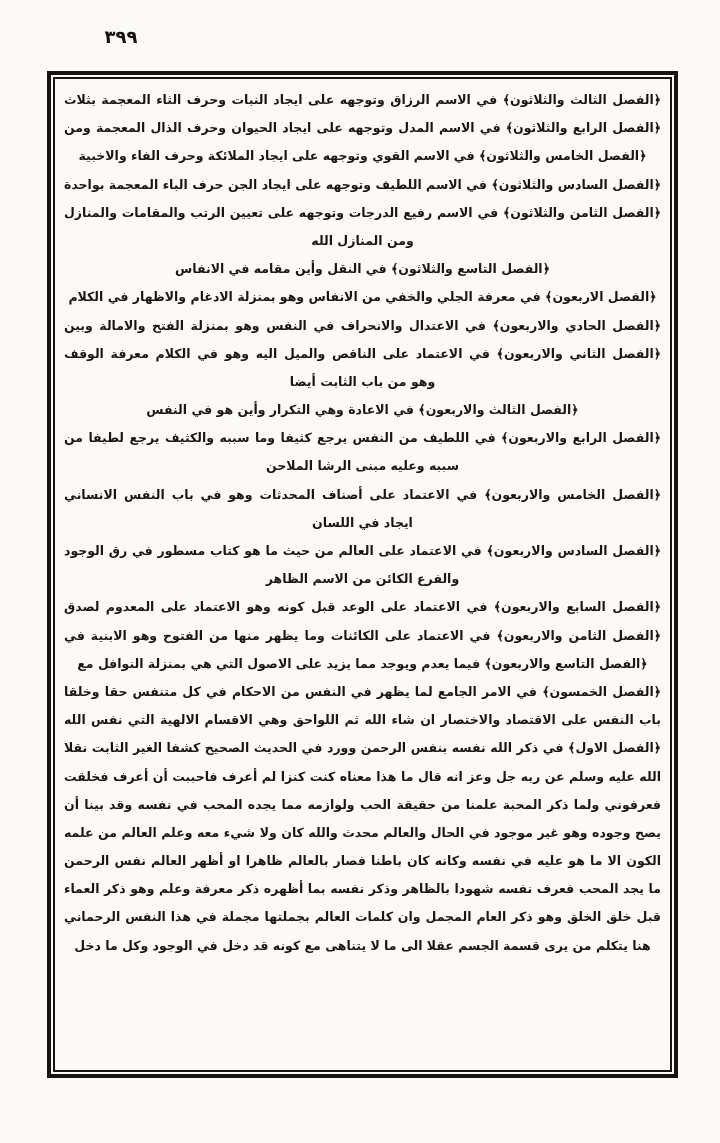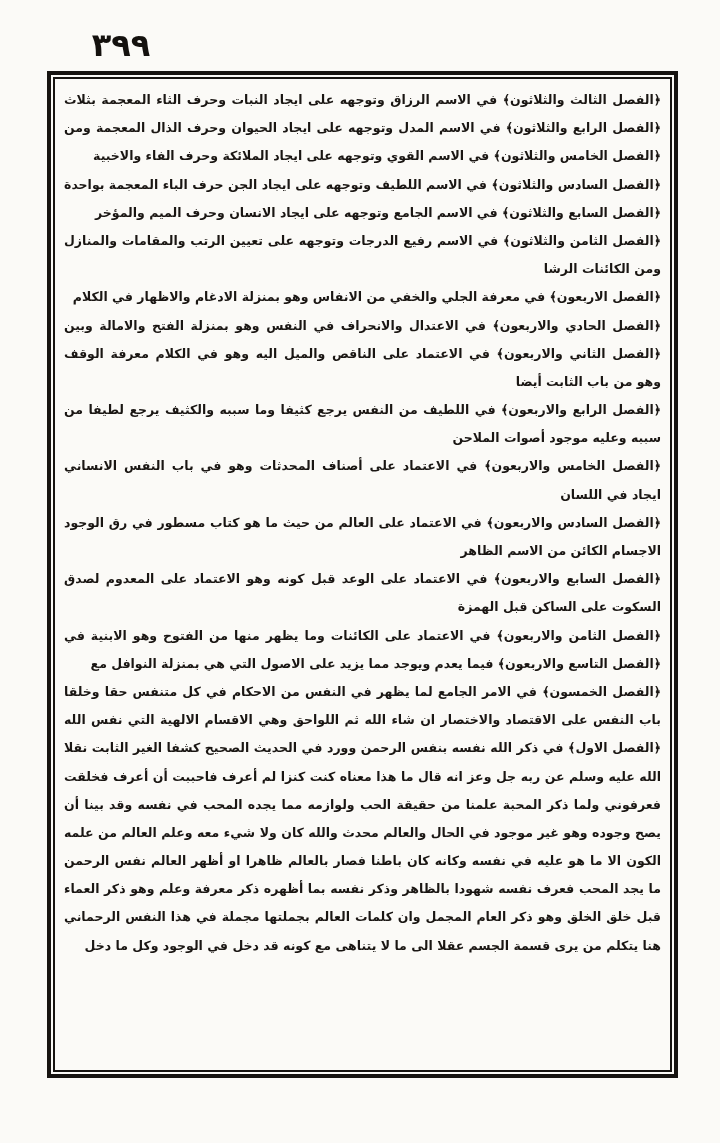--- a/index.html
+++ b/index.html
@@ -11,21 +11,21 @@
     font-family: "DejaVu Sans", sans-serif;
     color: #181512;
     overflow: hidden;
   }
   .page-number {
     position: absolute;
     top: 26px;
     left: 76px;
     width: 90px;
     text-align: center;
-    font-size: 32px;
+    font-size: 18px;
     font-weight: 700;
     letter-spacing: 1px;
     color: #14110e;
     direction: rtl;
   }
   .frame {
     position: absolute;
     left: 47px;
     top: 71px;
     width: 631px;
@@ -45,21 +45,21 @@
     direction: rtl;
     unicode-bidi: embed;
   }
   .ln {
     height: 28.2px;
     line-height: 28.2px;
     overflow: hidden;
     font-size: 12.5px;
     font-weight: 700;
     white-space: normal;
-    text-align: right;
+    text-align: center;
     color: #1a1613;
   }
   .ln.j {
     text-align: justify;
     text-align-last: justify;
   }
 </style>
 </head>
 <body>
 
@@ -67,35 +67,35 @@
 
   <div class="page-number">٣٩٩</div>
 
   <div class="frame">
     <div class="frame-inner">
       <div class="text-block">
         <div class="ln j">﴿الفصل الثالث والثلاثون﴾ في الاسم الرزاق وتوجهه على ايجاد النبات وحرف الثاء المعجمة بثلاث ومن المنازل بلع</div>
         <div class="ln j">﴿الفصل الرابع والثلاثون﴾ في الاسم المدل وتوجهه على ايجاد الحيوان وحرف الذال المعجمة ومن المنازل السعود</div>
         <div class="ln">﴿الفصل الخامس والثلاثون﴾ في الاسم القوي وتوجهه على ايجاد الملائكة وحرف الفاء والاخبية</div>
         <div class="ln j">﴿الفصل السادس والثلاثون﴾ في الاسم اللطيف وتوجهه على ايجاد الجن حرف الباء المعجمة بواحدة والفرع المقدم</div>
-        <div class="ln">﴿الفصل السابع والثلاثون﴾ في الاسم الجامع وتوجهه على ايجاد الانسان وحرف الميم والمؤخر</div>
         <div class="ln j">﴿الفصل الثامن والثلاثون﴾ في الاسم رفيع الدرجات وتوجهه على تعيين الرتب والمقامات والمنازل وحرف الواو</div>
-        <div class="ln">ومن الكائنات الرشا</div>
+        <div class="ln">ومن المنازل الله</div>
+        <div class="ln">﴿الفصل التاسع والثلاثون﴾ في النقل وأين مقامه في الانفاس</div>
         <div class="ln">﴿الفصل الاربعون﴾ في معرفة الجلي والخفي من الانفاس وهو بمنزلة الادغام والاظهار في الكلام</div>
         <div class="ln j">﴿الفصل الحادي والاربعون﴾ في الاعتدال والانحراف في النفس وهو بمنزلة الفتح والامالة وبين اللفظين</div>
         <div class="ln j">﴿الفصل الثاني والاربعون﴾ في الاعتماد على الناقص والميل اليه وهو في الكلام معرفة الوقف على هاء التأنيث</div>
         <div class="ln">وهو من باب الثابت أيضا</div>
+        <div class="ln">﴿الفصل الثالث والاربعون﴾ في الاعادة وهي التكرار وأين هو في النفس</div>
         <div class="ln j">﴿الفصل الرابع والاربعون﴾ في اللطيف من النفس يرجع كثيفا وما سببه والكثيف يرجع لطيفا من النفس وما</div>
-        <div class="ln">سببه وعليه موجود أصوات الملاحن</div>
+        <div class="ln">سببه وعليه مبنى الرشا الملاحن</div>
         <div class="ln j">﴿الفصل الخامس والاربعون﴾ في الاعتماد على أصناف المحدثات وهو في باب النفس الانساني الوقف على أواخر</div>
         <div class="ln">ايجاد في اللسان</div>
         <div class="ln j">﴿الفصل السادس والاربعون﴾ في الاعتماد على العالم من حيث ما هو كتاب مسطور في رق الوجود المنشور في عالم</div>
-        <div class="ln">الاجسام الكائن من الاسم الظاهر</div>
+        <div class="ln">والفرع الكائن من الاسم الظاهر</div>
         <div class="ln j">﴿الفصل السابع والاربعون﴾ في الاعتماد على الوعد قبل كونه وهو الاعتماد على المعدوم لصدق الوعد وهو في الانفاس</div>
-        <div class="ln">السكوت على الساكن قبل الهمزة</div>
         <div class="ln j">﴿الفصل الثامن والاربعون﴾ في الاعتماد على الكائنات وما يظهر منها من الفتوح وهو الابنية في الطريق وكيف</div>
         <div class="ln">﴿الفصل التاسع والاربعون﴾ فيما يعدم ويوجد مما يزيد على الاصول التي هي بمنزلة النوافل مع الفرائض</div>
         <div class="ln j">﴿الفصل الخمسون﴾ في الامر الجامع لما يظهر في النفس من الاحكام في كل متنفس حقا وخلقا وحيوانا ونطقا وبه تمام</div>
         <div class="ln j">باب النفس على الاقتصاد والاختصار ان شاء الله ثم اللواحق وهي الاقسام الالهية التي نفس الله بها عن عباده وهي</div>
         <div class="ln j">﴿الفصل الاول﴾ في ذكر الله نفسه بنفس الرحمن وورد في الحديث الصحيح كشفا الغير الثابت نقلا عن رسول الله صلى</div>
         <div class="ln j">الله عليه وسلم عن ربه جل وعز انه قال ما هذا معناه كنت كنزا لم أعرف فاحببت أن أعرف فخلقت الخلق وتعرفت اليهم</div>
         <div class="ln j">فعرفوني ولما ذكر المحبة علمنا من حقيقة الحب ولوازمه مما يجده المحب في نفسه وقد بينا أن الحب لا يتعلق الا بمعدوم</div>
         <div class="ln j">يصح وجوده وهو غير موجود في الحال والعالم محدث والله كان ولا شيء معه وعلم العالم من علمه بنفسه فأظهر في</div>
         <div class="ln j">الكون الا ما هو عليه في نفسه وكانه كان باطنا فصار بالعالم ظاهرا او أظهر العالم نفس الرحمن لازالة حكم الحب وتنفس</div>
         <div class="ln j">ما يجد المحب فعرف نفسه شهودا بالظاهر وذكر نفسه بما أظهره ذكر معرفة وعلم وهو ذكر العماء المنسوب الى الرب</div>

